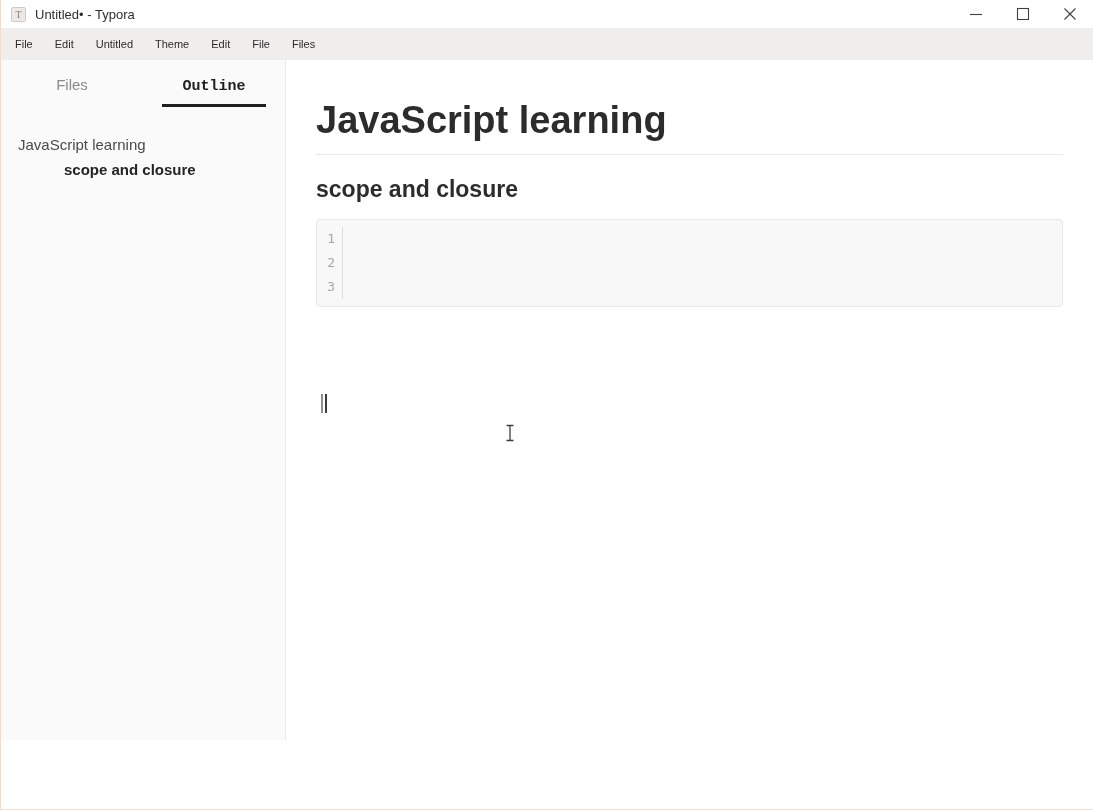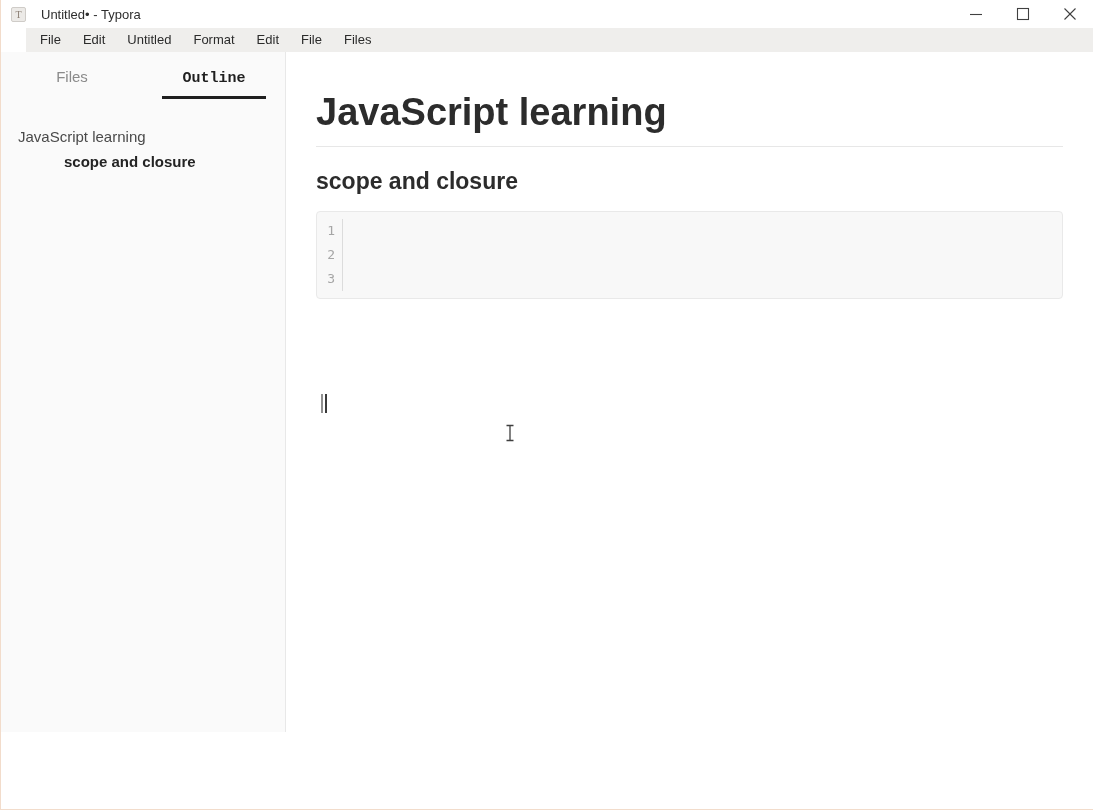--- a/index.html
+++ b/index.html
@@ -26,42 +26,41 @@
     background: #eceae7;
     border: 1px solid #cfccc8;
     border-radius: 2px;
     font-size: 10px;
     color: #8d8075;
     display: flex; align-items: center; justify-content: center;
     font-family: "Liberation Serif", serif;
     flex: 0 0 auto;
   }
   .window-title {
-    margin-left: 15px;
+    margin-left: 9px;
     font-size: 13px;
     color: #2e2e2e;
     white-space: nowrap;
   }
   .win-controls { margin-left: auto; display: flex; height: 100%; }
   .win-btn {
     width: 47px; height: 100%;
     display: flex; align-items: center; justify-content: center;
   }
   .win-btn svg { display: block; }
 
   
   .menubar {
-    height: 24px;
+    height: 32px;
     background: var(--menubar-bg, #efeeec);
     display: flex;
     align-items: center;
     padding-left: 3px;
-    font-size: 13px;
+    font-size: 11px;
     color: #2b2b2b;
-    margin-left: 25px;
   }
   .menu-item { padding: 0 11px; line-height: 24px; cursor: default; }
 
   
   .content-row { display: flex; height: 680px; }
 
   
   .sidebar {
     width: 285px;
     flex: 0 0 285px;
@@ -171,21 +170,21 @@
         <line x1="12.5" y1="1.5" x2="1.5" y2="12.5" stroke="#404040" stroke-width="1.1"></line>
       </svg>
     </div>
   </div>
 </div>
 
 <div class="menubar">
   <span class="menu-item">File</span>
   <span class="menu-item">Edit</span>
   <span class="menu-item">Untitled</span>
-  <span class="menu-item">Format</span>
+  <span class="menu-item">Theme</span>
   <span class="menu-item">Edit</span>
   <span class="menu-item">File</span>
   <span class="menu-item">Files</span>
 </div>
 
 <div class="content-row">
 
   <div class="sidebar">
     <div class="sidebar-tabs">
       <div class="sidebar-tab">

